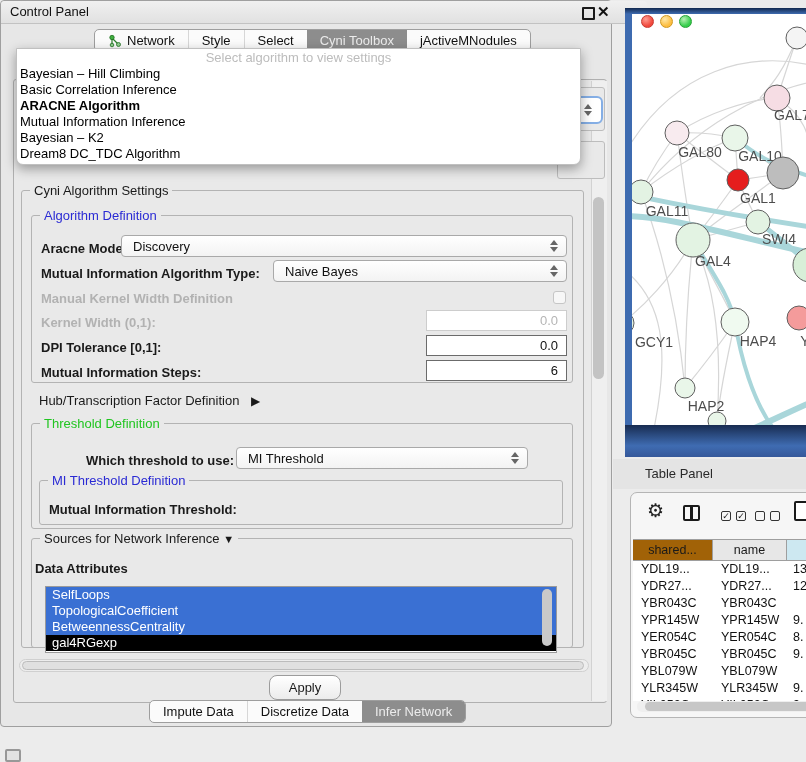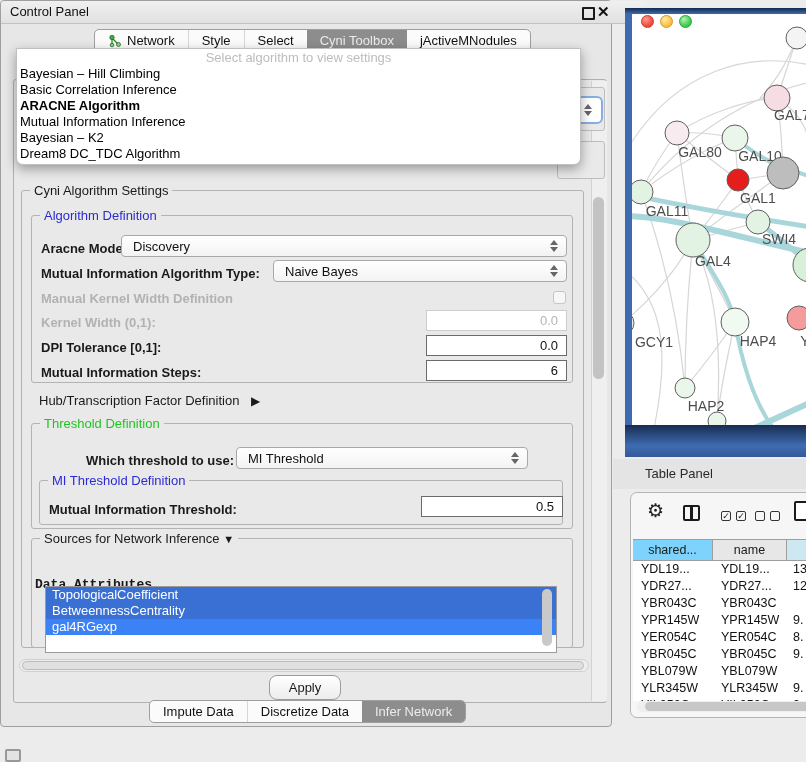--- a/index.html
+++ b/index.html
@@ -229,33 +229,33 @@
       <span class="arrows">
           <span class="tri-up"></span>
           <span class="tri-dn"></span>
         </span>
     </div>
 
     <div class="group" style="left:38px;top:479px;width:524px;height:45px;">
       <div class="gtitle blue">MI Threshold Definition</div>
     </div>
     <div class="lbl" style="left:48px;top:498px;line-height:21px;">Mutual Information Threshold:</div>
-    <div class="ninput" style="left:420px;top:495px;width:142px;height:21px;">0.5</div>
 
     <div class="group" style="left:30px;top:537px;width:542px;height:110px;">
       <div class="gtitle">
         <span>Sources for Network Inference</span>
         <span style="font-size:11px;">▼</span>
       </div>
     </div>
-    <div class="lbl" style="left:34px;top:576px;font-family:Liberation Mono, monospace;">Data Attributes</div>
+    <div class="lbl" style="left:34px;top:560px;">Data Attributes</div>
     <div class="attr-list" id="attr-list">
+        <div class="attr-item" style="background: rgb(58, 112, 211);">SelfLoops</div>
         <div class="attr-item" style="background: rgb(58, 112, 211);">TopologicalCoefficient</div>
         <div class="attr-item" style="background: rgb(58, 112, 211);">BetweennessCentrality</div>
-        <div class="attr-item" style="background: #3b82f6;">gal4RGexp</div>
+        <div class="attr-item" style="background: #000000;">gal4RGexp</div>
       </div>
     <div class="list-vsb">
         <div class="th"></div>
       </div>
 
     <div class="hsb">
         <div class="th"></div>
       </div>
 
     <div class="apply-btn">Apply</div>
@@ -371,21 +371,21 @@
       <span class="mini-cb">✓</span>
       <span class="mini-cb">✓</span>
     </div>
     <div class="cb-row" style="left:124px;top:18px;">
       <span class="mini-cb"></span>
       <span class="mini-cb"></span>
     </div>
     <div class="doc-icon"></div>
 
     <div class="thead">
-      <div class="th-cell" style="width:80px;background:#7dd3fc;">shared...</div>
+      <div class="th-cell" style="width:80px;background:#a16207;">shared...</div>
       <div class="th-cell" style="width:74px;background:#e7e7e7;">name</div>
       <div class="th-cell" style="flex:1;background:#cde8f1;border-right:none;"></div>
     </div>
     <div class="tbody" id="table-body">
         <div class="trow">
           <div class="td c1">YDL19...</div>
           <div class="td c2">YDL19...</div>
           <div class="td c3">13</div>
         </div>
         <div class="trow">

